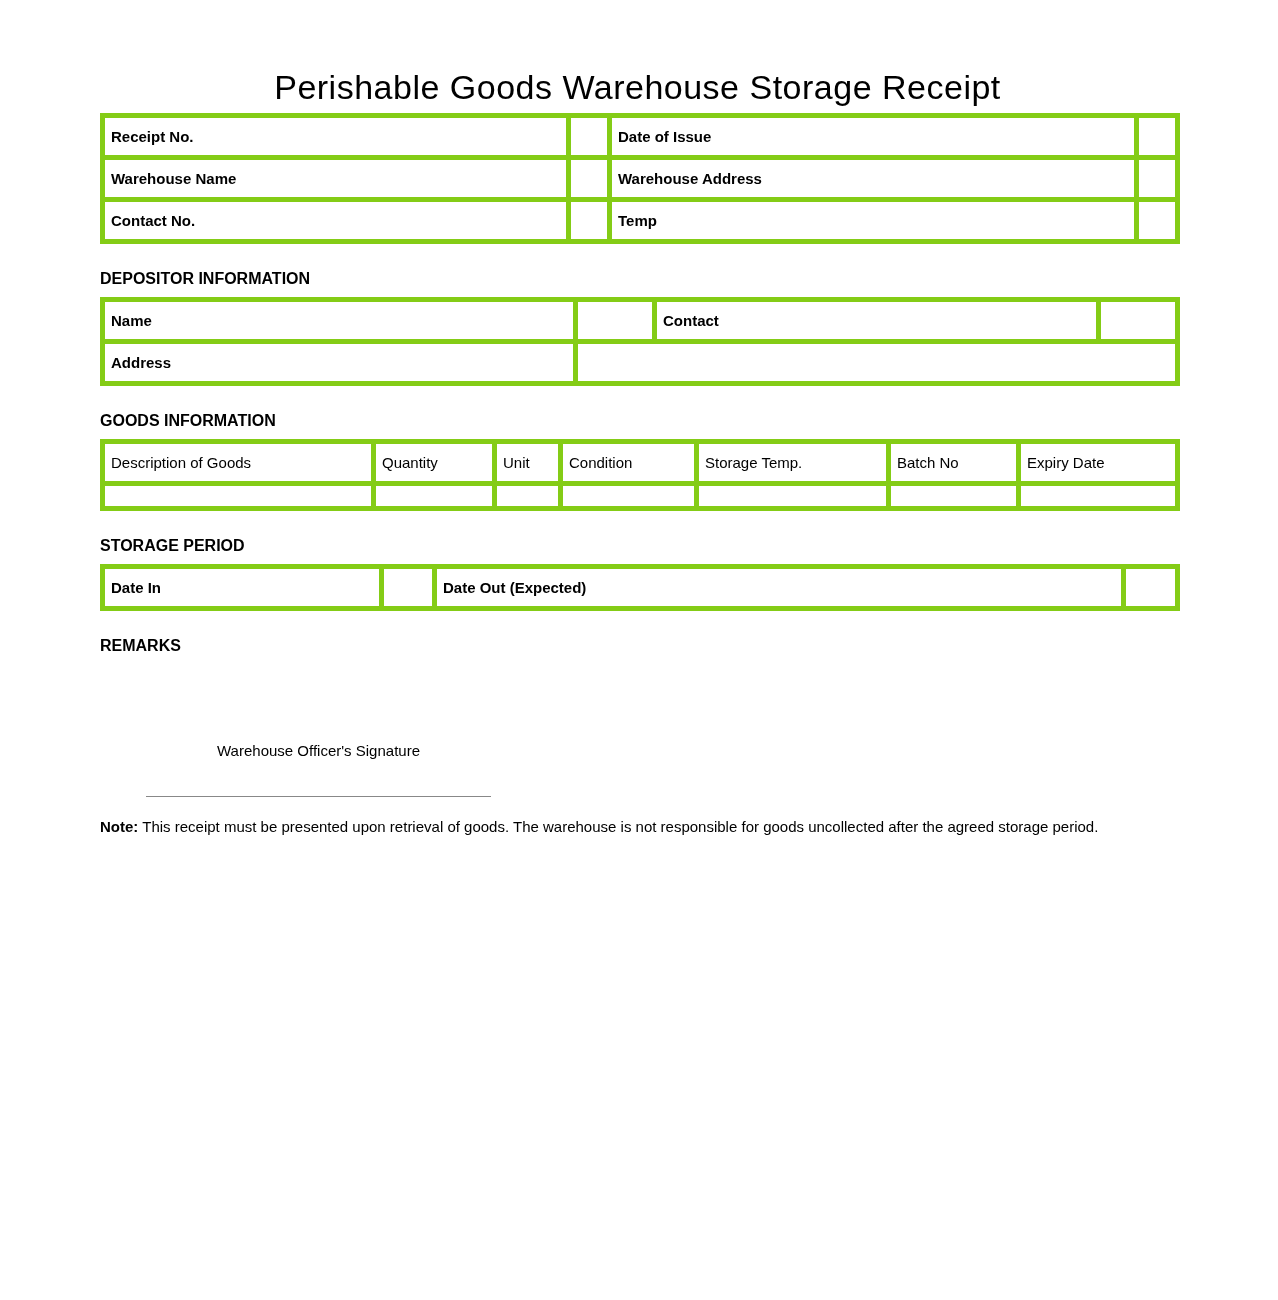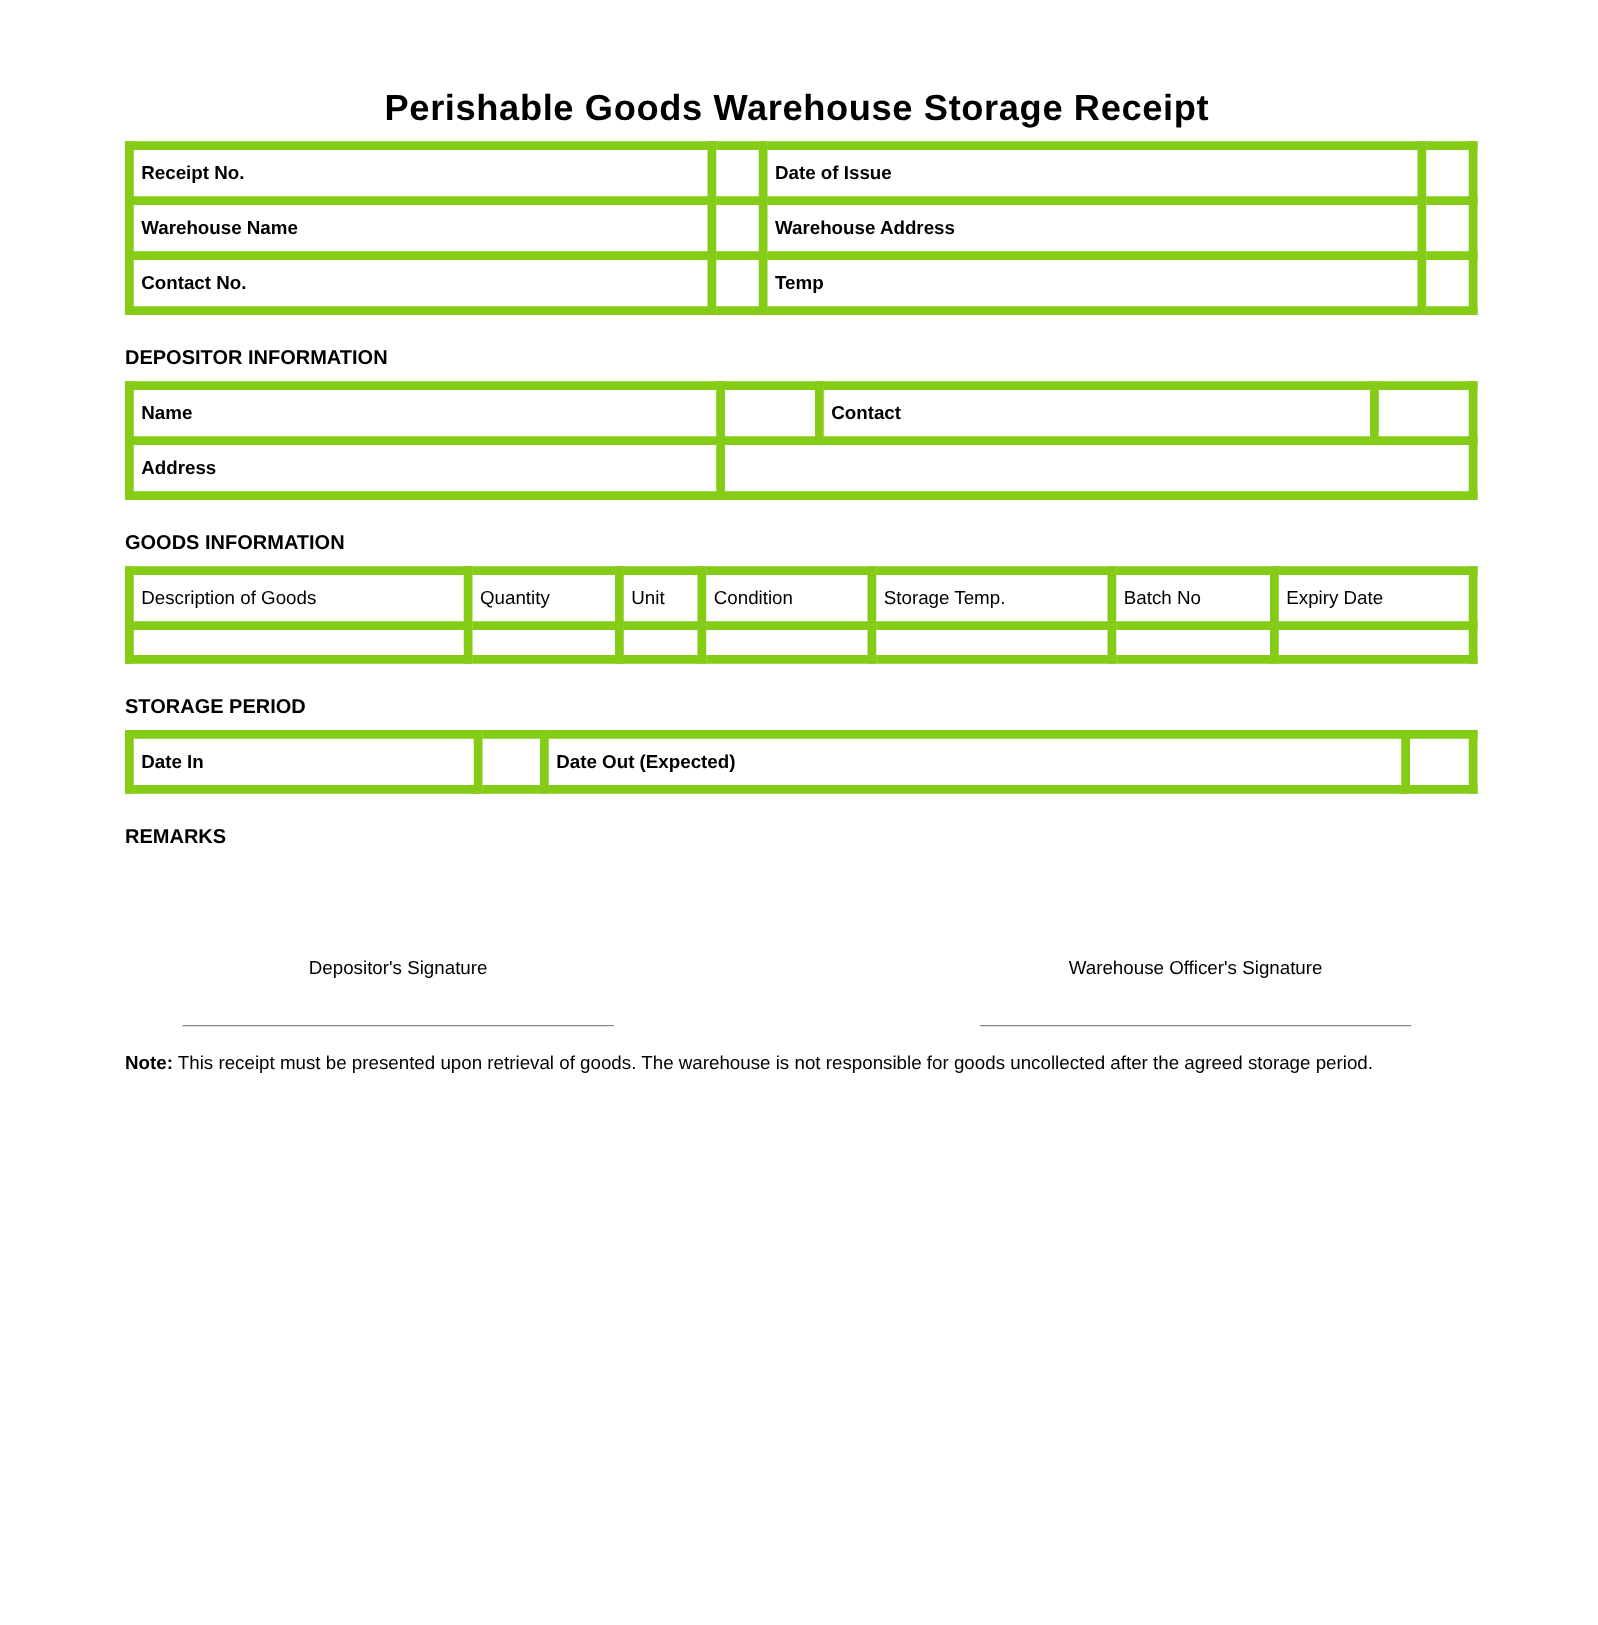--- a/index.html
+++ b/index.html
@@ -9,43 +9,43 @@
     height: 1300px;
     font-family: "Liberation Sans", sans-serif;
     color: #000000;
   }
   .page {
     margin-left: 100px;
     width: 1075px;
     padding-top: 71px;
   }
   h1.doc-title {
-    font-size: 29px;
-    font-weight: bold;
+    font-size: 34px;
+    font-weight: normal;
     text-align: center;
     line-height: 33px;
     letter-spacing: 0.5px;
   }
   h2.section-heading {
     font-size: 16px;
     font-weight: bold;
     line-height: 18px;
     margin-top: 26px;
   }
   h2.first {
     margin-top: 25px;
   }
   table.form-table {
     border-collapse: collapse;
     table-layout: fixed;
     width: 1075px;
     margin-top: 9px;
   }
   table.form-table td {
-    border: 7px solid #84cc16;
+    border: 5px solid #84cc16;
     height: 34px;
     padding: 10px 6px;
     font-size: 15px;
     vertical-align: middle;
     overflow: hidden;
     white-space: nowrap;
   }
   td.lbl { font-weight: bold; text-align: left; }
   td.hdr { font-weight: normal; }
   td.val { }
@@ -179,24 +179,20 @@
         <td class="lbl">Date Out (Expected)</td>
         <td class="val"></td>
       </tr>
     </tbody>
   </table>
 
   <h2 class="section-heading">REMARKS</h2>
 
   <div class="sig-row">
     <div class="sig-col">
-      <div class="sig-label">Depositor's Signature</div>
-      <div class="sig-line"></div>
-    </div>
-    <div class="sig-col">
       <div class="sig-label">Warehouse Officer's Signature</div>
       <div class="sig-line"></div>
     </div>
   </div>
 
   <p class="note"><b>Note:</b> <span>This receipt must be presented upon retrieval of goods. The warehouse is not responsible for goods uncollected after the agreed storage period.</span></p>
 
 </div>
 
 </body></html>

